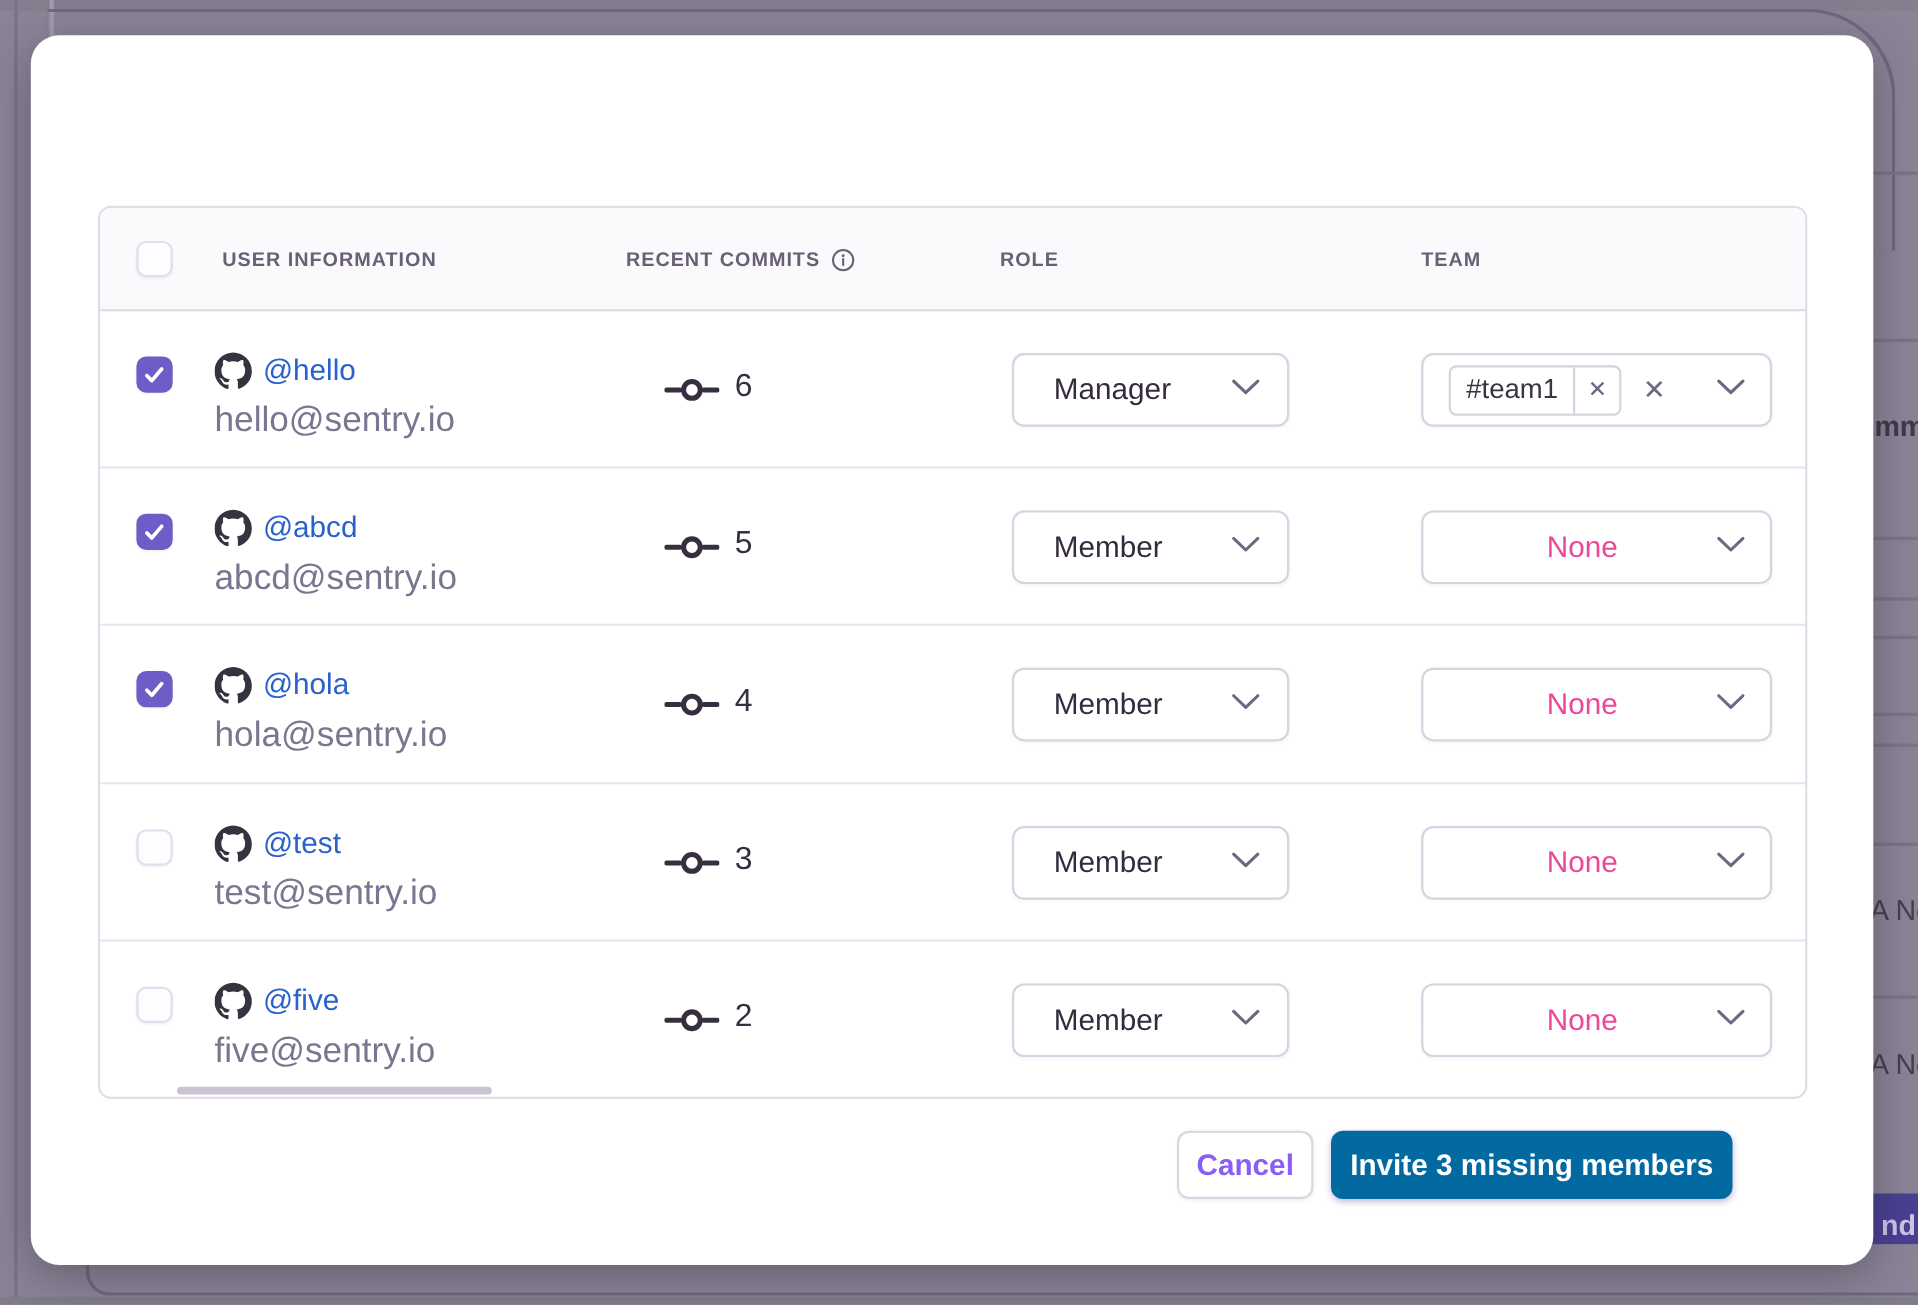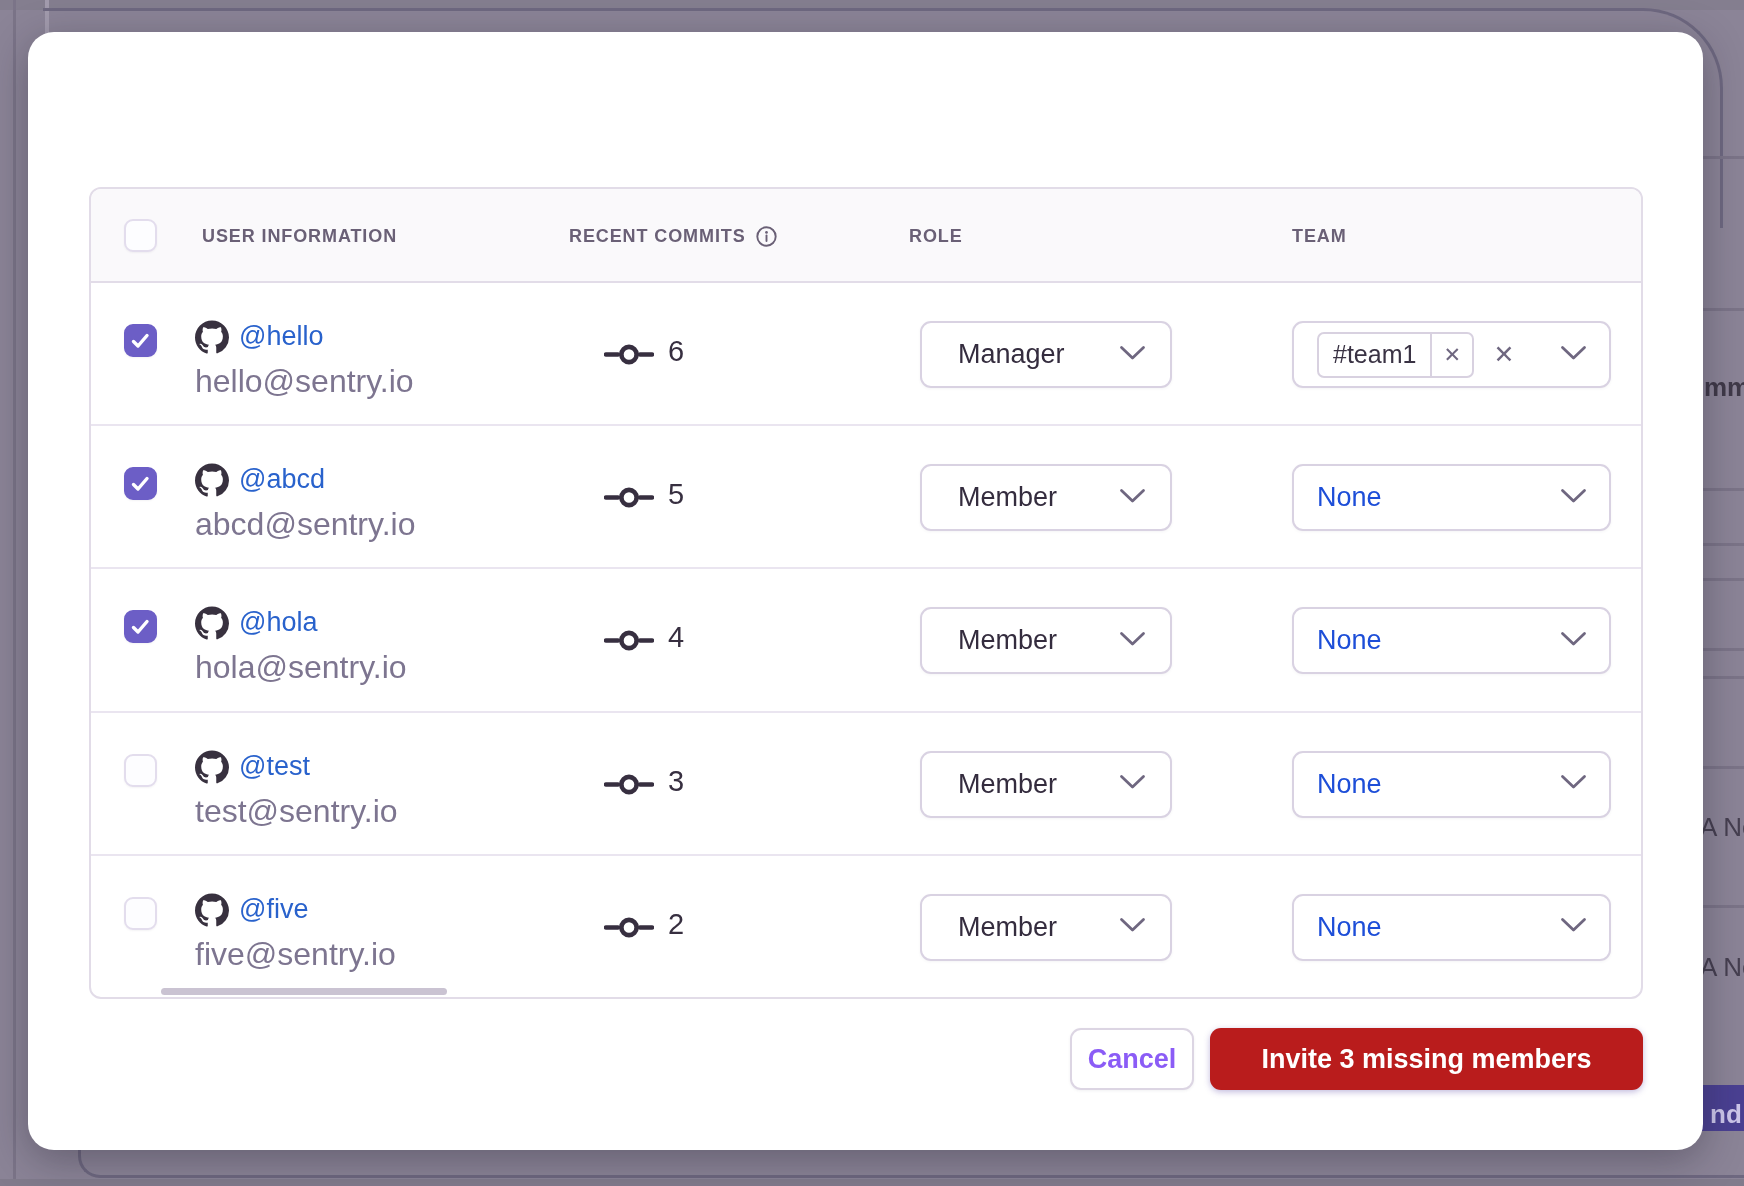--- a/index.html
+++ b/index.html
@@ -43,34 +43,34 @@
   .gh{position:absolute;left:104px;top:37px;width:34px;height:34px;}
   .uname{position:absolute;left:148px;top:38px;font-size:27px;color:#2962cc;text-decoration:none;cursor:pointer;}
   .email{position:absolute;left:104px;top:80px;font-size:32px;color:#7d7590;}
   .commit-ic{position:absolute;left:513px;top:58px;}
   .commit-n{position:absolute;left:577px;top:52px;font-size:29px;color:#372f40;}
 
   .select{position:absolute;top:38px;height:67px;border:2px solid #d9d2e2;border-radius:11px;background:#fff;box-shadow:0 1px 3px rgba(60,50,80,.05);display:flex;align-items:center;cursor:pointer;}
   .role-select{left:818px;width:252px;padding:0 24px 0 36px;margin-left:11px;}
   .team-select{left:1201px;width:319px;padding:0 22px 0 23px;}
   .sel-text{font-size:27px;color:#342c3e;flex:1;}
-  .sel-text.muted{color:#1d4ed8;}
+  .sel-text.muted{color:#ec4899;text-align:center;}
   .chevron{flex:none;margin-left:auto;}
 
   .chip{display:flex;align-items:center;height:46px;border:2px solid #d8d1e0;border-radius:7px;background:#fff;}
   .chip-label{padding:0 14px;font-size:25px;color:#3a3344;}
   .chip-x{border-left:2px solid #d8d1e0;padding:0 11px;font-size:21px;color:#6f6780;align-self:stretch;display:flex;align-items:center;cursor:pointer;}
   .clear-x{margin-left:auto;margin-right:26px;font-size:25px;color:#6f6780;cursor:pointer;}
 
   .scroll-thumb{position:absolute;left:133px;top:956px;width:286px;height:7px;border-radius:4px;background:#cac3d2;}
 
   
   .btn{position:absolute;top:996px;height:62px;border-radius:11px;display:flex;align-items:center;justify-content:center;font-size:27px;font-weight:700;cursor:pointer;}
   .btn-cancel{left:1042px;width:124px;background:#fff;border:2px solid #dcd5e3;color:#8b5cf6;box-shadow:0 1px 3px rgba(60,50,80,.07);}
-  .btn-invite{left:1182px;width:433px;background:#b91c1c;color:#ffffff;border:none;box-shadow:0 2px 6px rgba(80,60,160,.35);}
+  .btn-invite{left:1182px;width:365px;background:#0369a1;color:#ffffff;border:none;box-shadow:0 2px 6px rgba(80,60,160,.35);}
 </style>
 </head>
 <body>
 
 <div class="stage">
 
   <div class="backdrop">
     <div class="bg-frag bg-topband"></div>
     <div class="bg-frag bg-vline-left"></div>
     <div class="bg-frag bg-vline-top"></div>

